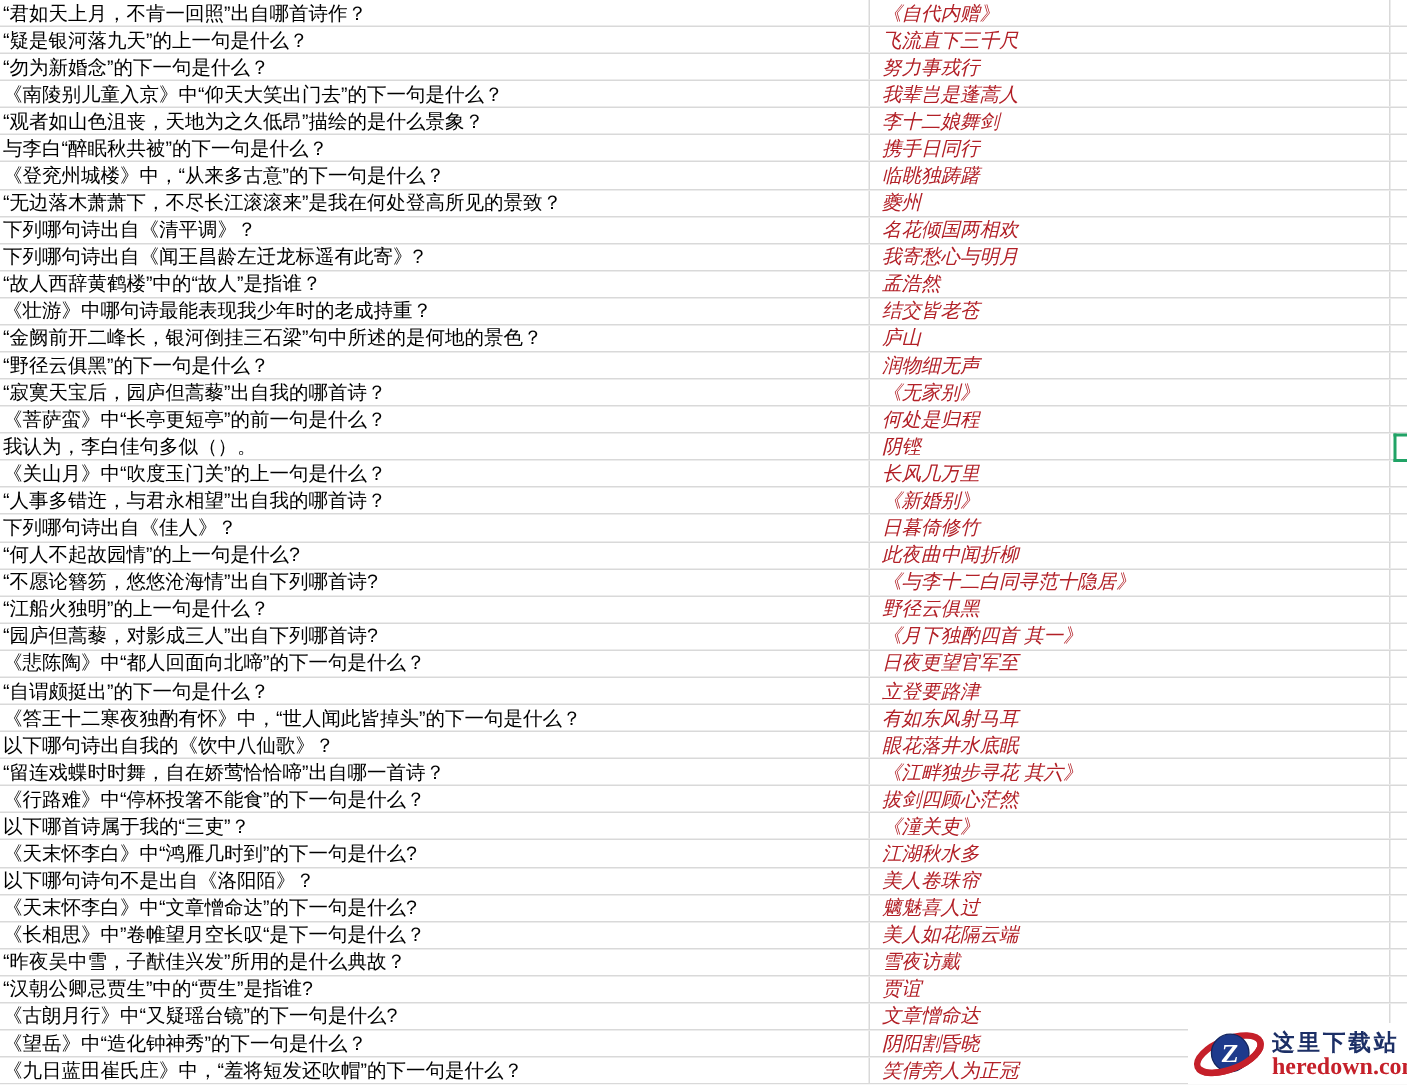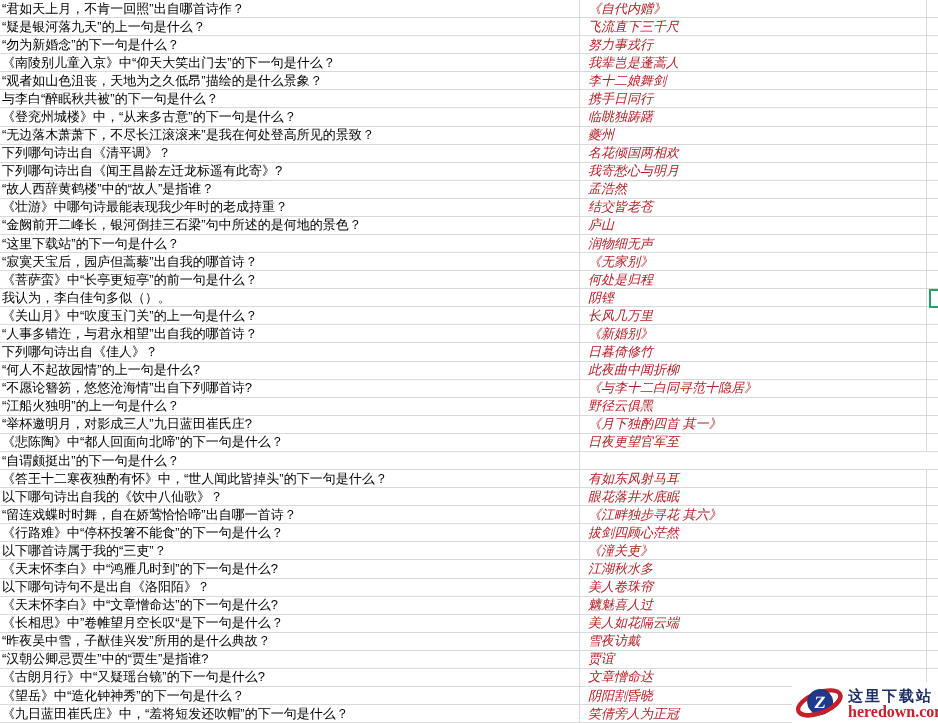--- a/index.html
+++ b/index.html
@@ -113,21 +113,21 @@
       <div class="cell-q">《壮游》中哪句诗最能表现我少年时的老成持重？</div>
       <div class="cell-a">结交皆老苍</div>
       <div class="cell-spacer"></div>
     </div>
     <div class="row">
       <div class="cell-q">“金阙前开二峰长，银河倒挂三石梁”句中所述的是何地的景色？</div>
       <div class="cell-a">庐山</div>
       <div class="cell-spacer"></div>
     </div>
     <div class="row">
-      <div class="cell-q">“这里下载站”的下一句是什么？</div>
+      <div class="cell-q">“野径云俱黑”的下一句是什么？</div>
       <div class="cell-a">润物细无声</div>
       <div class="cell-spacer"></div>
     </div>
     <div class="row">
       <div class="cell-q">“寂寞天宝后，园庐但蒿藜”出自我的哪首诗？</div>
       <div class="cell-a">《无家别》</div>
       <div class="cell-spacer"></div>
     </div>
     <div class="row">
       <div class="cell-q">《菩萨蛮》中“长亭更短亭”的前一句是什么？</div>
@@ -163,31 +163,32 @@
       <div class="cell-q">“不愿论簪笏，悠悠沧海情”出自下列哪首诗?</div>
       <div class="cell-a">《与李十二白同寻范十隐居》</div>
       <div class="cell-spacer"></div>
     </div>
     <div class="row">
       <div class="cell-q">“江船火独明”的上一句是什么？</div>
       <div class="cell-a">野径云俱黑</div>
       <div class="cell-spacer"></div>
     </div>
     <div class="row">
-      <div class="cell-q">“举杯邀明月，对影成三人”九日蓝田崔氏庄?</div>
+      <div class="cell-q">“园庐但蒿藜，对影成三人”出自下列哪首诗?</div>
       <div class="cell-a">《月下独酌四首 其一》</div>
       <div class="cell-spacer"></div>
     </div>
     <div class="row">
       <div class="cell-q">《悲陈陶》中“都人回面向北啼”的下一句是什么？</div>
       <div class="cell-a">日夜更望官军至</div>
       <div class="cell-spacer"></div>
     </div>
     <div class="row">
       <div class="cell-q">“自谓颇挺出”的下一句是什么？</div>
+      <div class="cell-a">立登要路津</div>
       <div class="cell-spacer"></div>
     </div>
     <div class="row">
       <div class="cell-q">《答王十二寒夜独酌有怀》中，“世人闻此皆掉头”的下一句是什么？</div>
       <div class="cell-a">有如东风射马耳</div>
       <div class="cell-spacer"></div>
     </div>
     <div class="row">
       <div class="cell-q">以下哪句诗出自我的《饮中八仙歌》？</div>
       <div class="cell-a">眼花落井水底眠</div>

